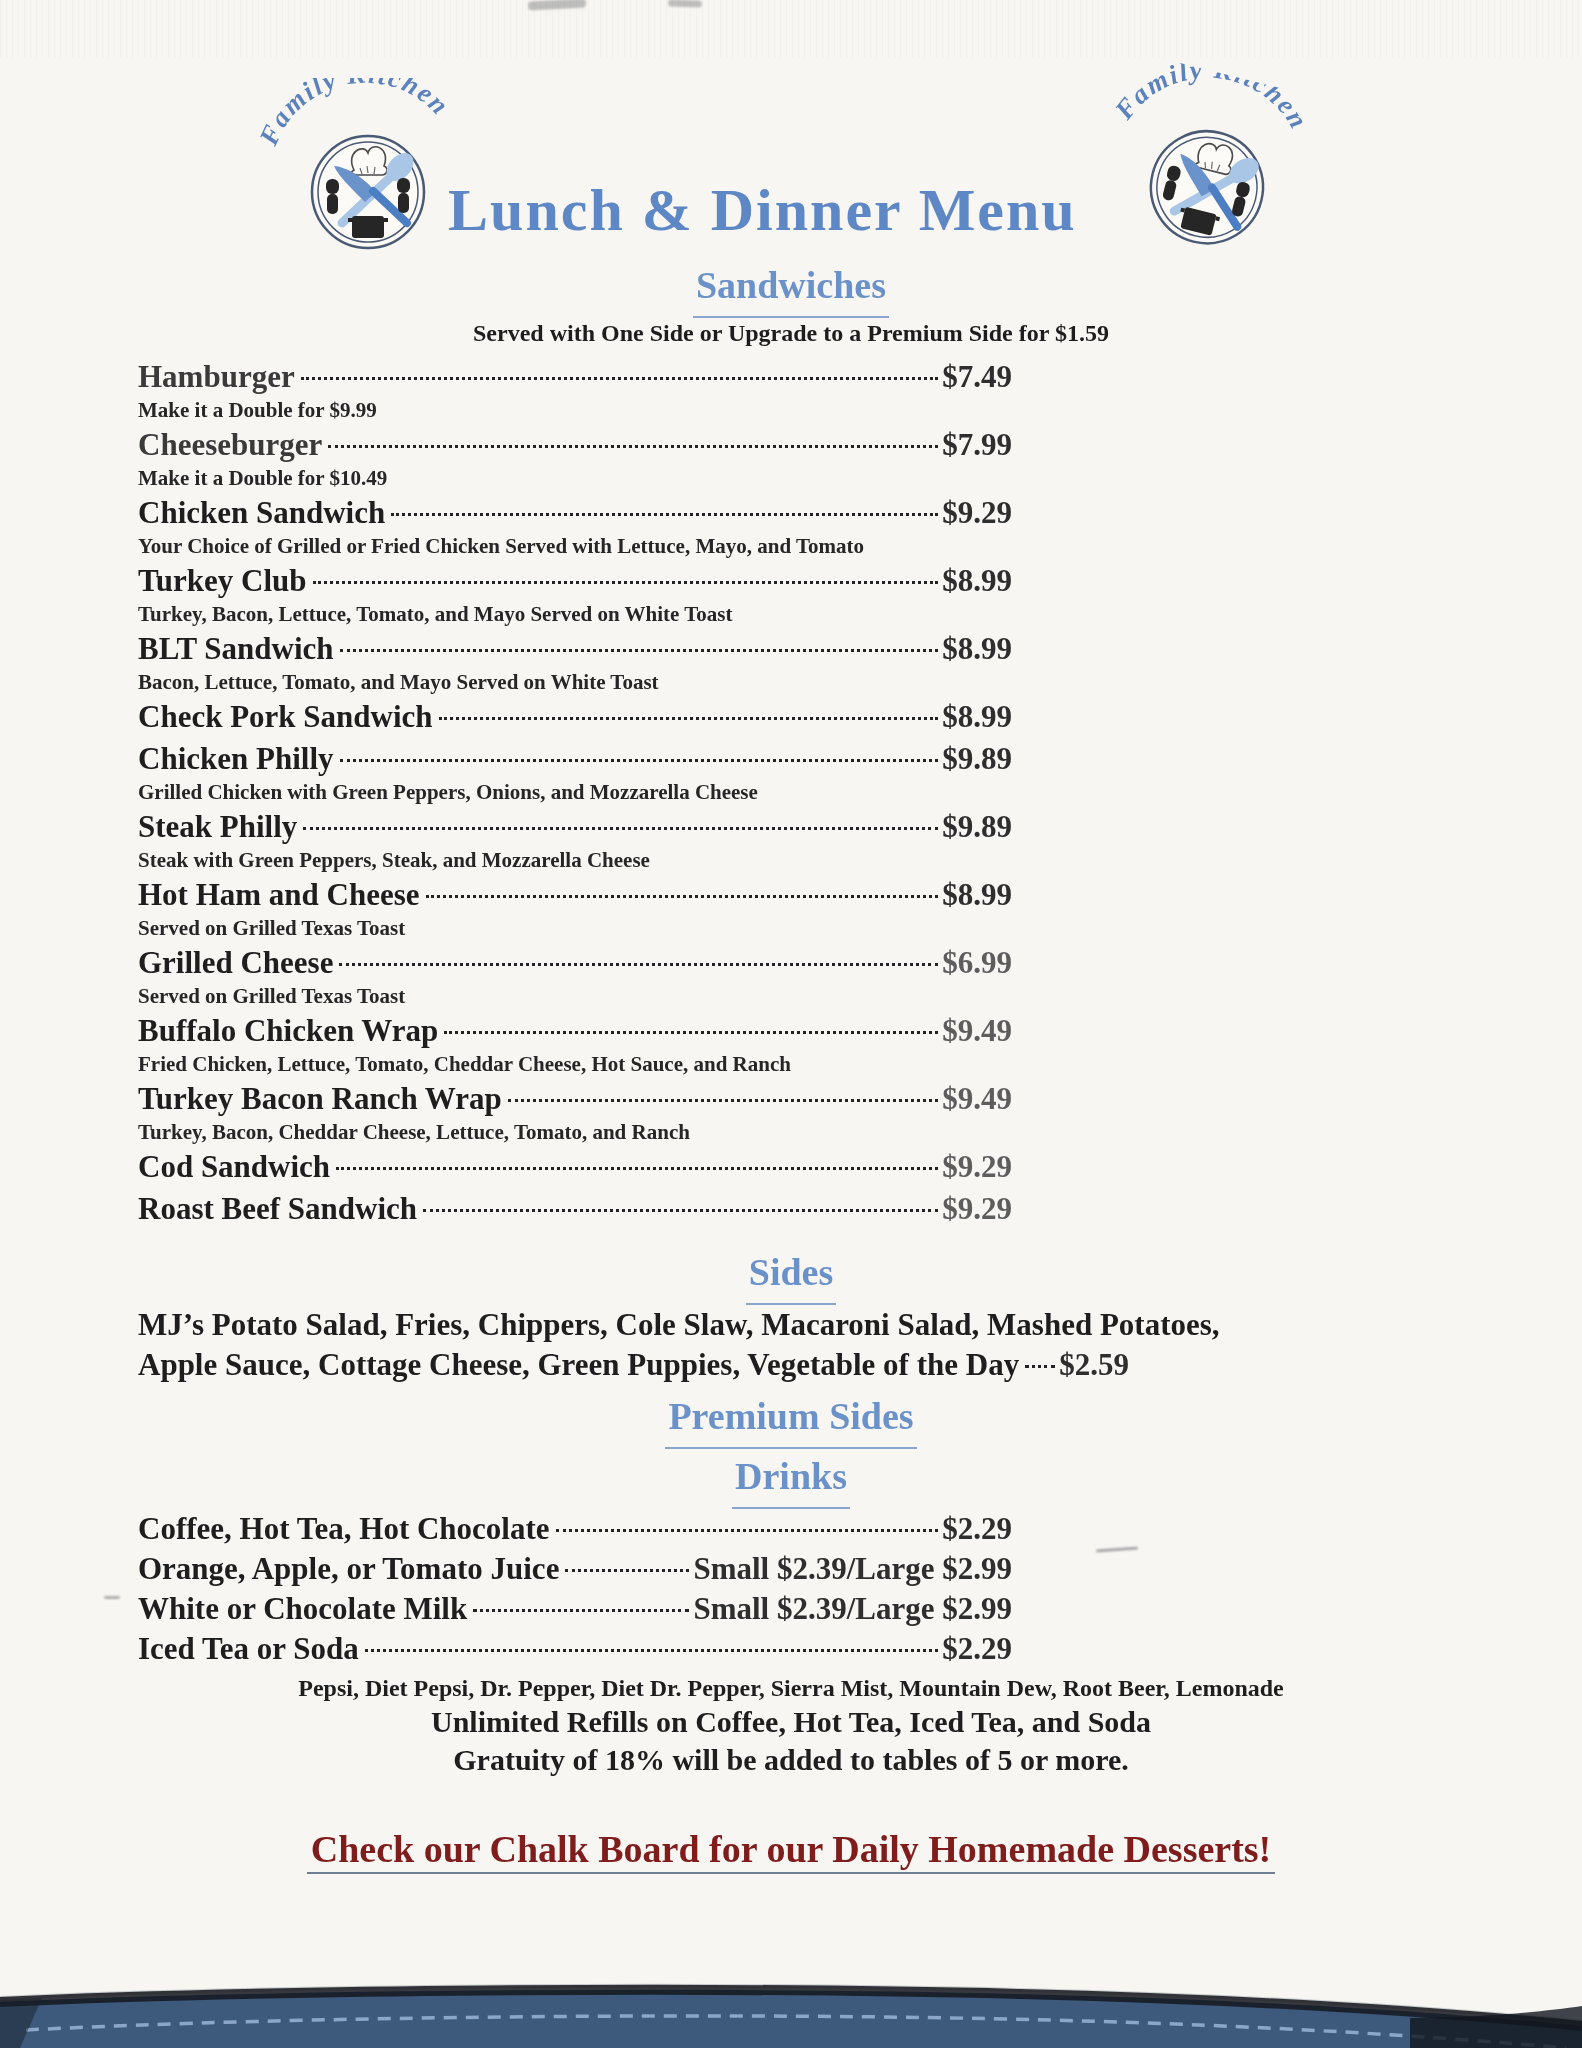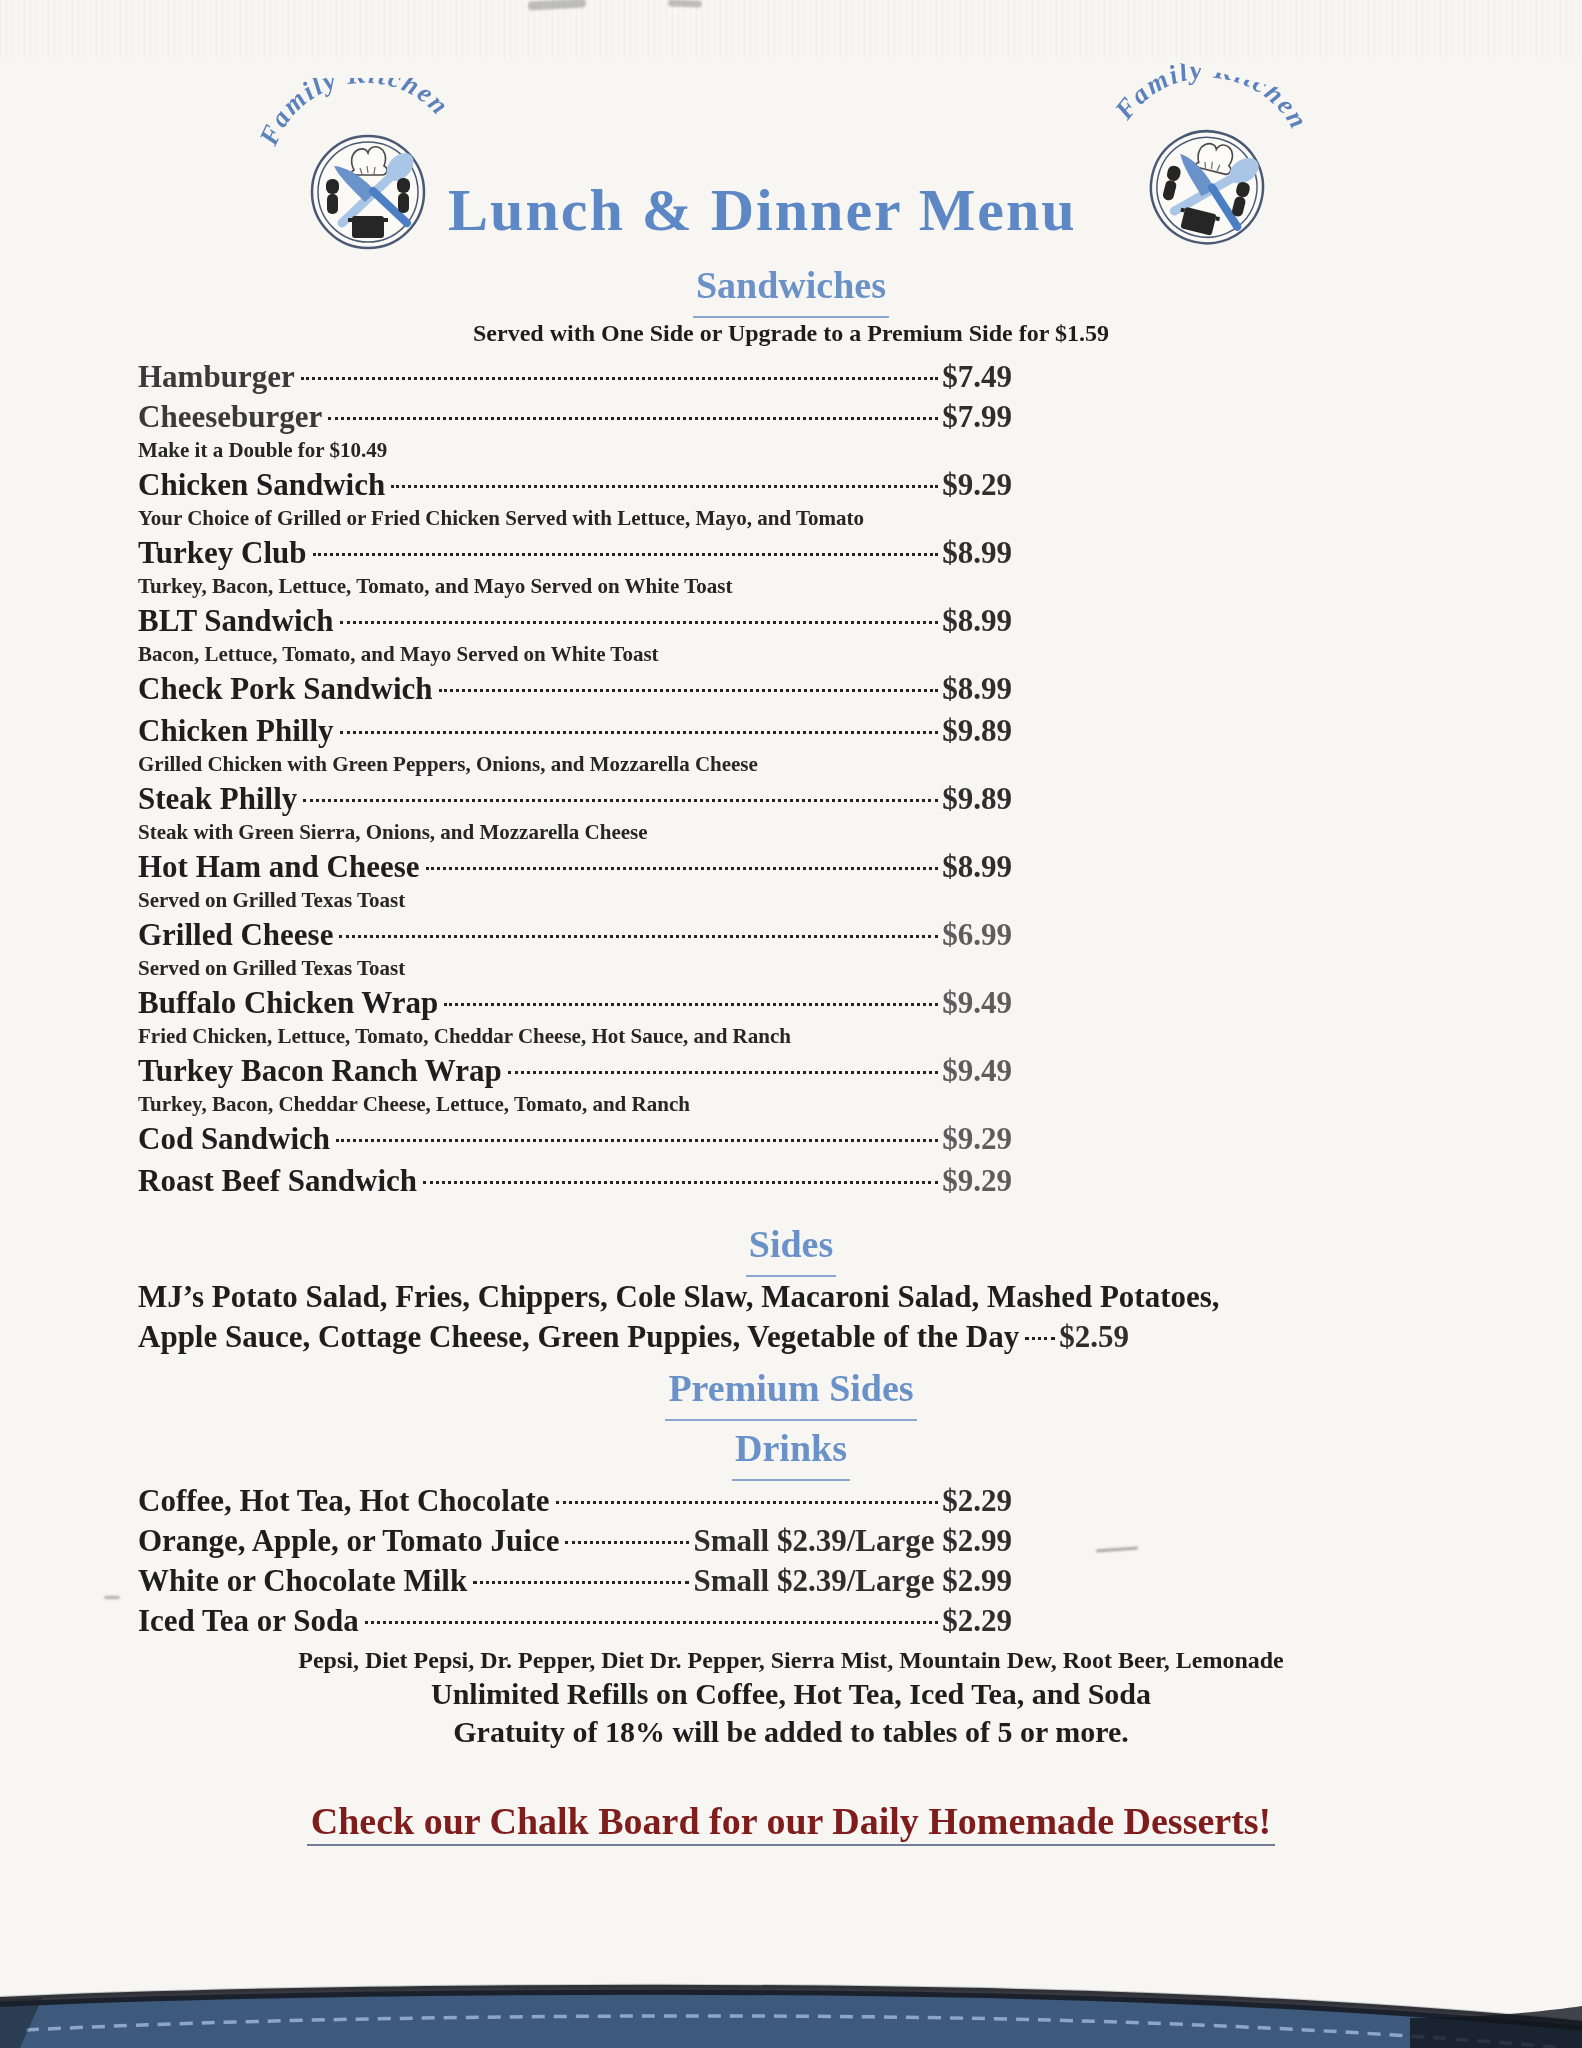--- a/index.html
+++ b/index.html
@@ -158,20 +158,21 @@
     <p class="subtitle">Served with One Side or Upgrade to a Premium Side for $1.59</p>
     <div class="gap" style="height:9px"></div>
 
     <div class="col">
 
       <div class="mrow">
         <span class="name rough">Hamburger</span>
         <span class="leader"></span>
         <span class="price">$7.49</span>
       </div>
+      <p class="note">Make it a Double for $9.99</p>
 
       <div class="mrow">
         <span class="name rough">Cheeseburger</span>
         <span class="leader"></span>
         <span class="price">$7.99</span>
       </div>
       <p class="note">Make it a Double for $10.49</p>
 
       <div class="mrow">
         <span class="name">Chicken Sandwich</span>
@@ -205,21 +206,21 @@
         <span class="leader"></span>
         <span class="price">$9.89</span>
       </div>
       <p class="note">Grilled Chicken with Green Peppers, Onions, and Mozzarella Cheese</p>
 
       <div class="mrow">
         <span class="name">Steak Philly</span>
         <span class="leader"></span>
         <span class="price">$9.89</span>
       </div>
-      <p class="note">Steak with Green Sierra, Onions, and Mozzarella Cheese</p>
+      <p class="note">Steak with Green Peppers, Steak, and Mozzarella Cheese</p>
 
       <div class="mrow">
         <span class="name">Hot Ham and Cheese</span>
         <span class="leader"></span>
         <span class="price">$8.99</span>
       </div>
       <p class="note">Served on Grilled Texas Toast</p>
 
       <div class="mrow">
         <span class="name">Grilled Cheese</span>

